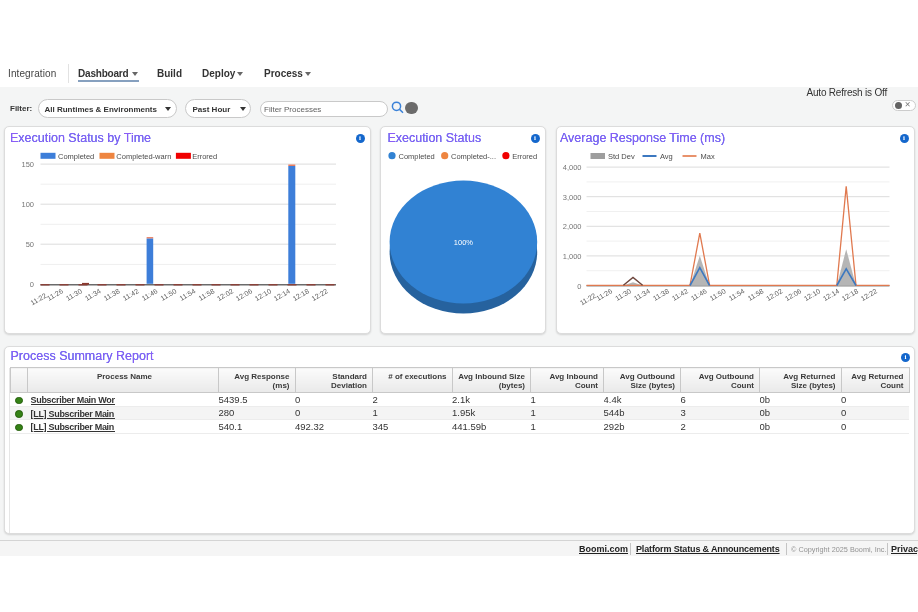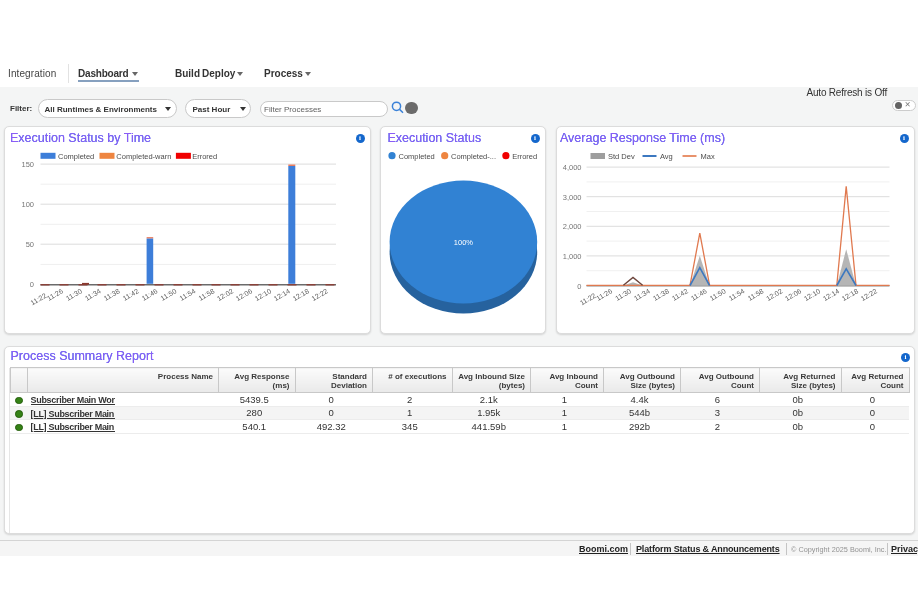--- a/index.html
+++ b/index.html
@@ -7,21 +7,21 @@
 .panel{position:absolute;background:#fff;border:1px solid #dcdcdc;border-radius:5px;box-shadow:0 1px 2px rgba(0,0,0,.14)}
 .ptitle{position:absolute;font-size:12.5px;color:#8b5cf6;white-space:nowrap;text-shadow:0 0 .6px #2c7be2}
 .info{position:absolute;width:9px;height:9px;border-radius:50%;background:#1467cc;color:#fff;font-size:7px;font-weight:bold;text-align:center;line-height:9px;font-family:"Liberation Serif",serif}
 </style></head><body>
 
 <div class="abs" style="left:8px;top:67.5px;font-size:10px;color:#444;letter-spacing:.1px">Integration</div>
 <div class="abs" style="left:67.5px;top:63.5px;width:1.5px;height:19.5px;background:#e2e2e2"></div>
 <div class="abs" style="left:78px;top:67.5px;font-size:10px;font-weight:bold;color:#333;letter-spacing:-.2px">Dashboard</div>
 <div class="abs" style="left:131.5px;top:71.5px;width:0;height:0;border-left:3.5px solid transparent;border-right:3.5px solid transparent;border-top:4px solid #666"></div>
 <div class="abs" style="left:78px;top:80px;width:60.5px;height:1.6px;background:#86a0bf"></div>
-<div class="abs" style="left:175px;top:67.5px;font-size:10px;font-weight:bold;color:#333">Build</div>
+<div class="abs" style="left:157px;top:67.5px;font-size:10px;font-weight:bold;color:#333">Build</div>
 <div class="abs" style="left:202px;top:67.5px;font-size:10px;font-weight:bold;color:#333">Deploy</div>
 <div class="abs" style="left:237px;top:71.5px;width:0;height:0;border-left:3.5px solid transparent;border-right:3.5px solid transparent;border-top:4px solid #666"></div>
 <div class="abs" style="left:264px;top:67.5px;font-size:10px;font-weight:bold;color:#333">Process</div>
 <div class="abs" style="left:304.5px;top:71.5px;width:0;height:0;border-left:3.5px solid transparent;border-right:3.5px solid transparent;border-top:4px solid #666"></div>
 
 <div class="abs" style="left:0;top:87px;width:918px;height:453.5px;background:#f4f5f5"></div>
 
 <div class="abs" style="left:10px;top:104px;font-size:8px;font-weight:bold;color:#333">Filter:</div>
 <div class="abs" style="left:38px;top:98.5px;width:138.5px;height:19px;background:#fff;border:1px solid #c9c9c9;border-radius:9.5px"></div>
 <div class="abs" style="left:44.5px;top:104.5px;font-size:8px;font-weight:bold;color:#333">All Runtimes &amp; Environments</div>
@@ -195,21 +195,21 @@
         <col style="width:78.5px">
         <col style="width:73px">
         <col style="width:77px">
         <col style="width:79px">
         <col style="width:81.5px">
         <col style="width:68px">
 </colgroup>
 <thead>
 <tr>
 <th class="h"></th>
-<th class="h" style="text-align:right;padding-left:8px">Process Name</th>
+<th class="h" style="text-align:center;padding-left:8px">Process Name</th>
 <th class="h">Avg Response<br>(ms)</th>
 <th class="h">Standard<br>Deviation</th>
 <th class="h"># of executions</th>
 <th class="h">Avg Inbound Size<br>(bytes)</th>
 <th class="h">Avg Inbound<br>Count</th>
 <th class="h">Avg Outbound<br>Size (bytes)</th>
 <th class="h">Avg Outbound<br>Count</th>
 <th class="h">Avg Returned<br>Size (bytes)</th>
 <th class="h">Avg Returned<br>Count</th>
 </tr>
@@ -253,21 +253,21 @@
           <td class="c">2</td>
           <td class="c">0b</td>
           <td class="c">0</td>
 </tr>
 </tbody>
 </table>
 </div>
 <style>
 .h{background:linear-gradient(#fbfbfb,#e9e9e9);border:1px solid #c8c8c8;border-left:none;font-size:8px;font-weight:bold;color:#3a3a3a;text-align:right;vertical-align:top;padding:3.5px 5px 0 0;height:25px;line-height:9.5px;white-space:nowrap;overflow:hidden}
 .h:first-child{border-left:1px solid #c8c8c8}
-.c{height:13.4px;text-align:center;padding:0 5px 0 0;border-bottom:1px solid #ececec;white-space:nowrap;overflow:hidden}
+.c{height:13.4px;text-align:left;padding:0 5px 0 0;border-bottom:1px solid #ececec;white-space:nowrap;overflow:hidden}
 .name{text-align:left;padding:0 0 0 3px}
 .nm{display:inline-block;max-width:84px;overflow:hidden;white-space:nowrap;font-weight:bold;font-size:9px;letter-spacing:-.3px;text-decoration:underline;color:#333;vertical-align:middle}
 .dotc{padding:0;text-align:center}
 .dot{display:inline-block;width:7.5px;height:7.5px;border-radius:50%;background:#358216;border:1px solid #245e0b;vertical-align:middle}
 </style>
 
 <div class="abs" style="left:0;top:540.3px;width:918px;height:15.5px;background:#f5f5f5;border-top:1.2px solid #d4d4d4"></div>
 <div class="abs" style="left:579px;top:543.5px;font-size:9px;color:#222;text-decoration:underline;font-weight:bold">Boomi.com</div>
 <div class="abs" style="left:629.5px;top:543px;width:1px;height:12px;background:#c4c4c4"></div>
 <div class="abs" style="left:636px;top:543.5px;font-size:9px;color:#222;text-decoration:underline;font-weight:bold;letter-spacing:-.15px">Platform Status &amp; Announcements</div>

